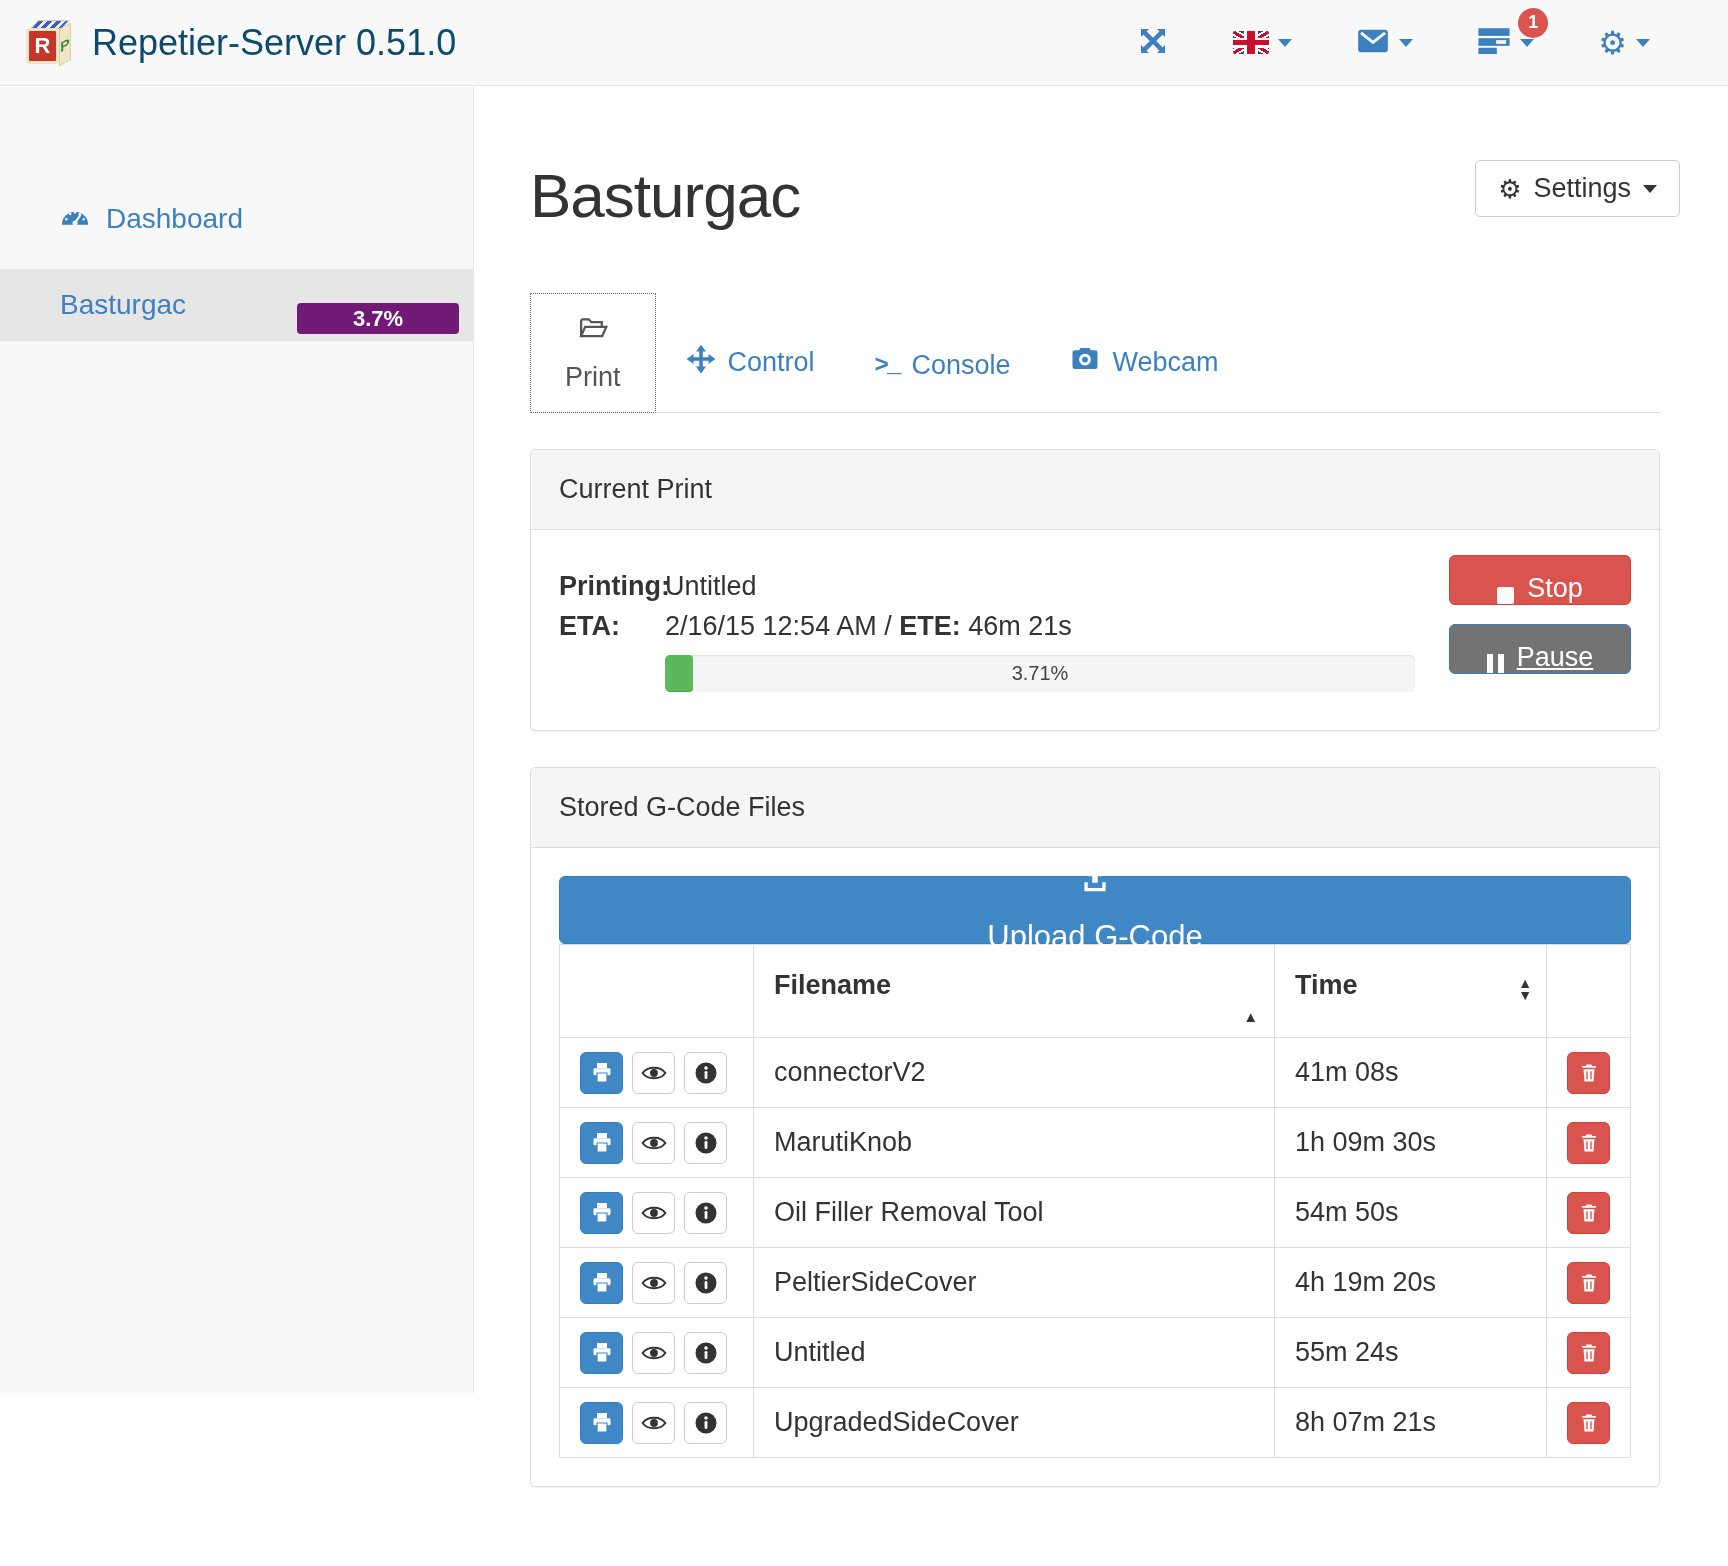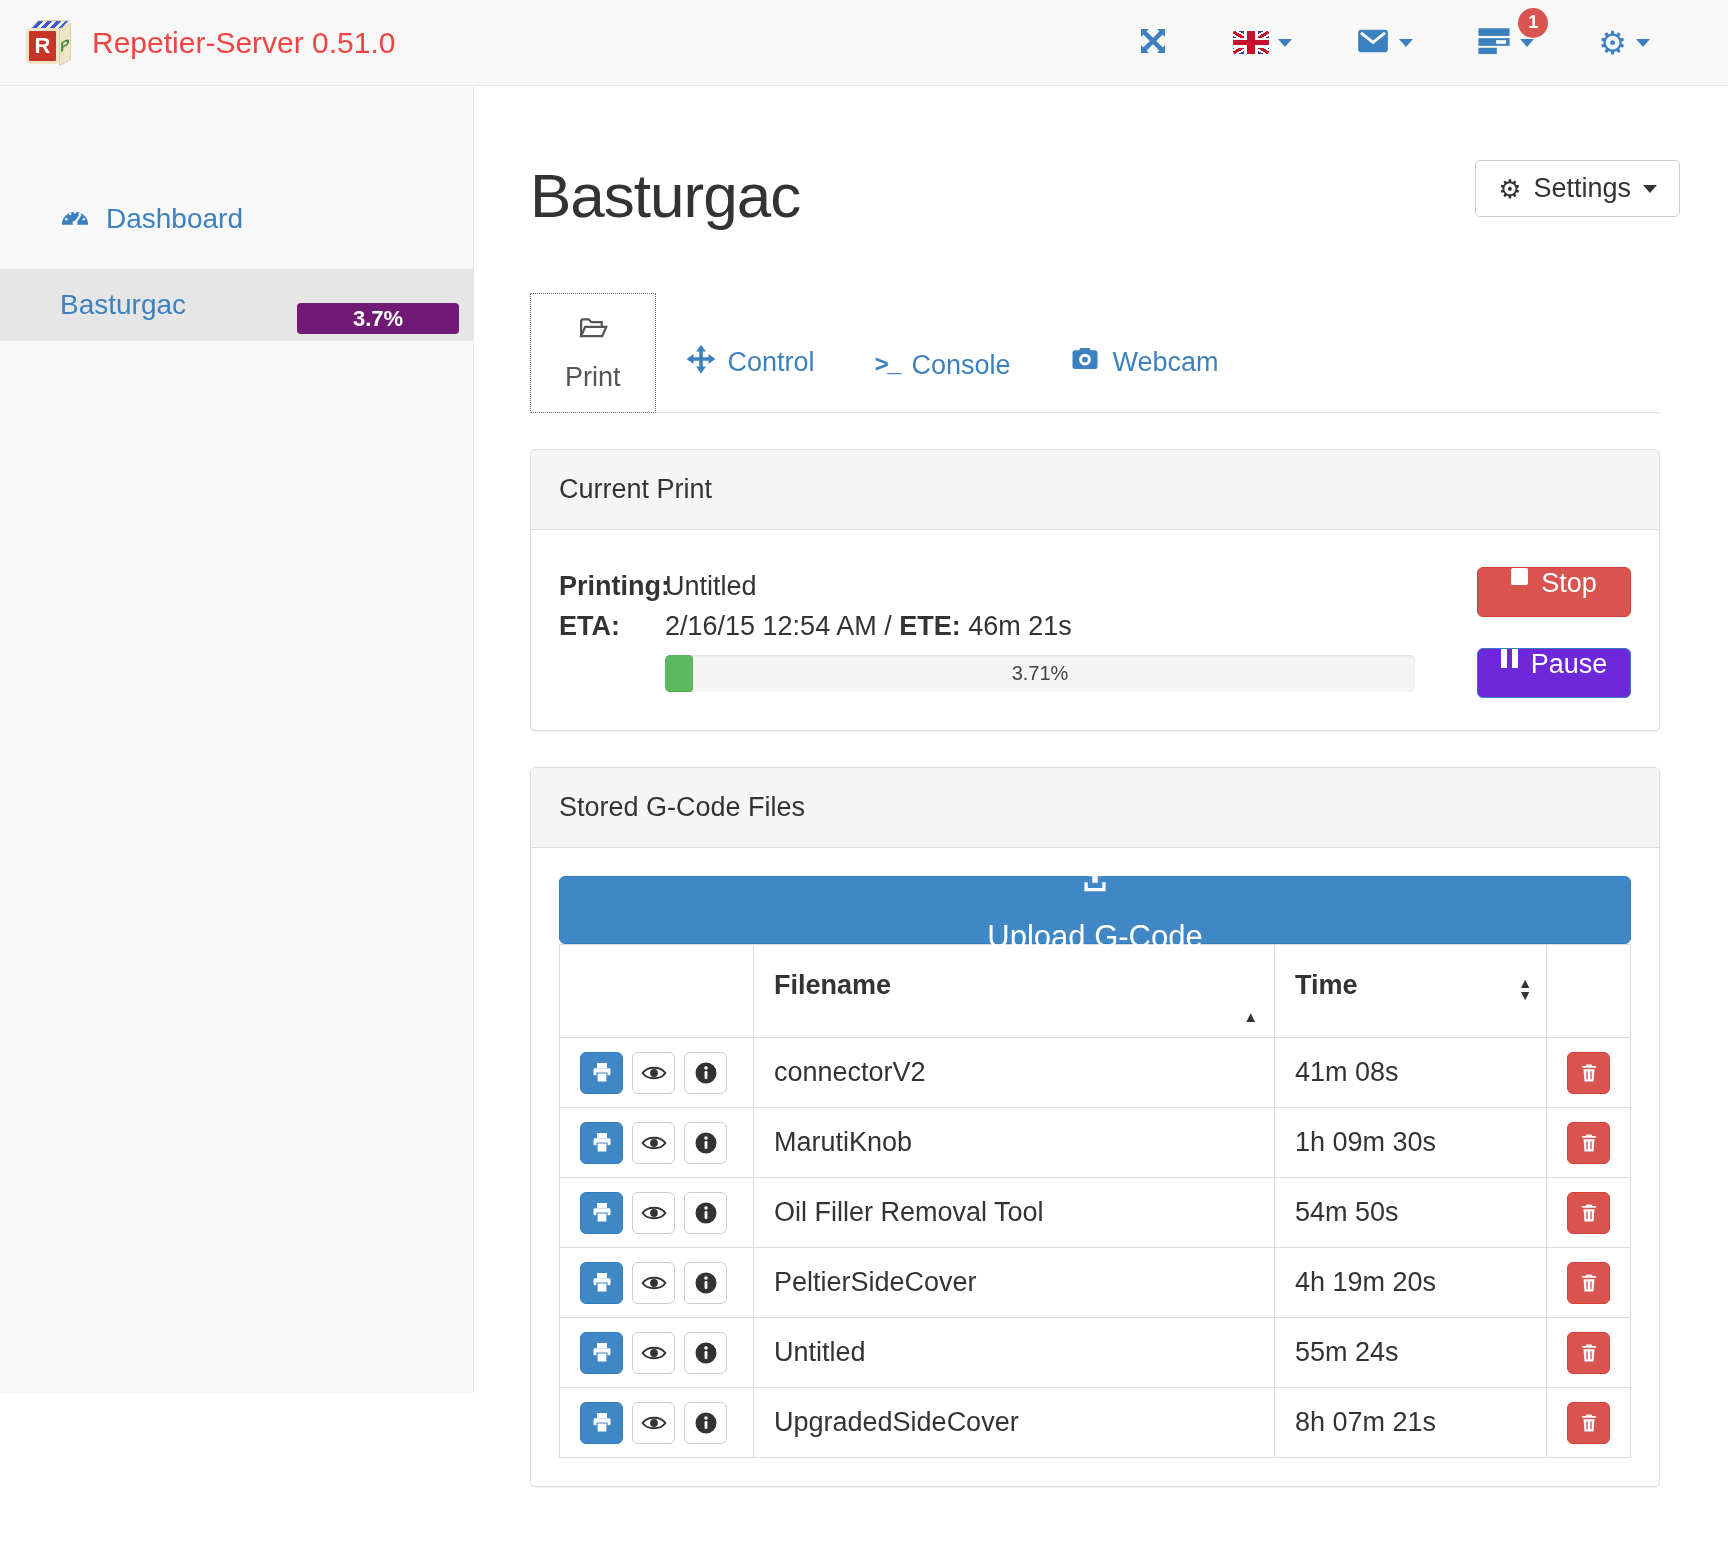--- a/index.html
+++ b/index.html
@@ -5,21 +5,21 @@
   * { box-sizing: border-box; margin: 0; padding: 0; }
   html,body { width:1728px; height:1566px; background:#fff; font-family:"Liberation Sans",sans-serif; color:#333; overflow:hidden; }
 
   
   .navbar { position:relative; height:86px; background:#f8f8f8; border-bottom:1px solid #e7e7e7; display:flex; align-items:center; padding:0 78px 0 26px; }
   .brand { display:flex; align-items:center; gap:18px; text-decoration:none; }
   .logo { position:relative; width:48px; height:48px; }
   .logo-top { position:absolute; left:8px; top:1px; width:32px; height:9px; transform:skewX(-42deg); background:repeating-linear-gradient(90deg,#3b5bd6 0 5px,#f5efd8 5px 9px); border:1px solid #d8cfae; }
   .logo-front { position:absolute; left:0; top:9px; width:33px; height:36px; background:#c73528; border:3px solid #f0e6c5; border-radius:4px; color:#fff; font-weight:bold; font-size:22px; display:flex; align-items:center; justify-content:center; }
   .logo-side { position:absolute; left:33px; top:7px; width:12px; height:37px; background:#f0e6c5; transform:skewY(-28deg); border:1px solid #d8cfae; color:#3d8b3d; font-weight:bold; font-size:14px; display:flex; align-items:center; justify-content:center; }
-  .brand-title { font-size:30px; color:#ef4444; }
+  .brand-title { font-size:36px; color:#0c4a6e; }
   .nav-icons { margin-left:auto; display:flex; align-items:center; gap:64px; }
   .nav-item { position:relative; display:flex; align-items:center; gap:9px; color:#3d80bf; cursor:pointer; }
   .caret { width:0; height:0; border-left:7px solid transparent; border-right:7px solid transparent; border-top:8px solid currentColor; display:inline-block; }
   .flag { width:36px; height:23px; border-radius:2px;
     background:
       linear-gradient(#c8102e,#c8102e) center/100% 5px no-repeat,
       linear-gradient(#c8102e,#c8102e) center/8px 100% no-repeat,
       linear-gradient(#fff,#fff) center/100% 10px no-repeat,
       linear-gradient(#fff,#fff) center/14px 100% no-repeat,
       linear-gradient(31deg,transparent 46%,#c8102e 46%,#c8102e 54%,transparent 54%),
@@ -57,23 +57,23 @@
 
   
   .cp-body { padding:36px 28px 38px; }
   .cp-row { display:flex; font-size:27px; line-height:40px; }
   .cp-label { width:106px; font-weight:bold; flex:none; }
   .cp-val b { font-weight:bold; }
   .progressbar { position:relative; margin:9px 0 0 106px; width:750px; height:37px; background:#f5f5f5; border-radius:5px; box-shadow:inset 0 1px 2px rgba(0,0,0,.1); overflow:hidden; }
   .progress-fill { position:absolute; left:0; top:0; bottom:0; min-width:26px; background:#5cb85c; border-radius:4px; box-shadow:inset 0 -1px 0 rgba(0,0,0,.15); }
   .progress-text { position:absolute; inset:0; display:flex; align-items:center; justify-content:center; font-size:20px; color:#444; }
   .cp-buttons { position:absolute; right:28px; top:25px; display:flex; flex-direction:column; gap:19px; }
-  .btn-big { width:154px; height:50px; border:none; border-radius:6px; color:#fff; font-size:27px; font-family:inherit; display:flex; align-items:flex-start; justify-content:center; gap:13px; cursor:pointer;margin-top:12px; }
+  .btn-big { width:182px; height:50px; border:none; border-radius:6px; color:#fff; font-size:27px; font-family:inherit; display:flex; align-items:flex-end; justify-content:center; gap:13px; cursor:pointer; }
   .btn-stop { background:#d9534f; border:1px solid #d43f3a; }
-  .btn-pause { background:#6d28d9; border:1px solid #357ebd; }
+  .btn-pause { background:#737373; border:1px solid #357ebd;text-decoration:underline; }
   .stop-square { width:17px; height:17px; background:#fff; border-radius:2px; }
   .pause-bars { display:flex; gap:5px; }
   .pause-bars i { width:6px; height:19px; background:#fff; display:block; }
 
   
   .btn-upload { width:100%; height:68px; background:#3f87c5; border:1px solid #357ebd; border-radius:6px; color:#fff; font-size:31px; font-family:inherit; display:flex; align-items:center; justify-content:center; gap:16px; cursor:pointer;flex-direction:column; }
   table.gcode { width:100%; border-collapse:collapse; font-size:27px; color:#333; }
   table.gcode th, table.gcode td { border:1px solid #ddd; }
   table.gcode th { text-align:left; font-weight:bold; padding:25px 20px 36px; position:relative; cursor:pointer; }
   table.gcode td { height:70px; padding:0 20px; }

